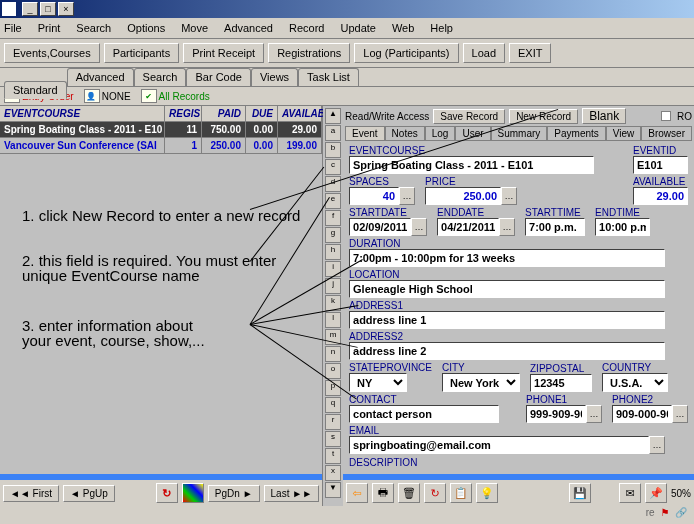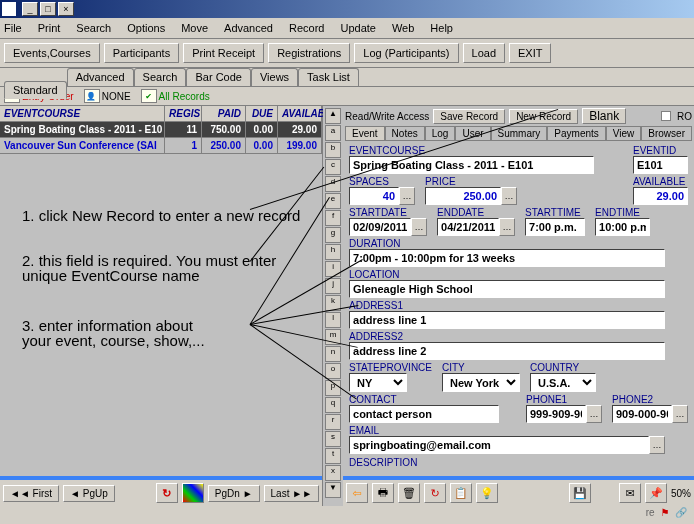--- a/index.html
+++ b/index.html
@@ -77,21 +77,21 @@
     font-weight:bold;
   }
   .rowflex { display:flex; gap:10px; margin-bottom:2px; align-items:flex-end;}
   .fldgroup { display:flex; flex-direction:column;}
   .dotbtn { width:16px; height:18px; font-size:9px; padding:0; }
   .anno {
     position:absolute; color:#000; font-size:15px;
     pointer-events:none;
   }
   .anno-line { position:absolute; background:#000; height:1px; transform-origin:left center; pointer-events:none;}
-  .footer-bar { display:flex; gap:4px; padding:3px; border-top:4px solid #3b82f6; background:#d4d0c8; align-items:center;}
+  .footer-bar { display:flex; gap:4px; padding:3px; border-top:6px solid #3b82f6; background:#d4d0c8; align-items:center;}
   .icon-btn { width:22px; height:20px; border:1px solid #fff; border-right-color:#808080; border-bottom-color:#808080; background:#d4d0c8; display:flex; align-items:center; justify-content:center; font-size:11px;}
   .blue-link { color:#0000cc; }
   select.input { font-weight:bold; height:19px; }
   .ro-check { width:10px; height:10px; border:1px solid #808080; background:#fff; display:inline-block; margin-right:2px;}
 </style>
 </head>
 <body>
 
 <div class="title-bar">
   <div class="title-bar-icon"></div>
@@ -318,20 +318,24 @@
         <div class="rowflex">
           <div class="fldgroup">
             <span class="fld-label">STATEPROVINCE</span>
             <select class="input" style="width:58px;"><option>NY</option></select>
           </div>
           <div class="fldgroup">
             <span class="fld-label">CITY</span>
             <select class="input" style="width:78px;"><option>New York</option></select>
           </div>
           <div class="fldgroup">
+            <span class="fld-label">ZIPPOSTAL</span>
+            <input class="input" style="width: 62px;" value="12345">
+          </div>
+          <div class="fldgroup">
             <span class="fld-label">COUNTRY</span>
             <select class="input" style="width:66px;"><option>U.S.A.</option></select>
           </div>
         </div>
 
         <div class="rowflex">
           <div class="fldgroup" style="flex:1;">
             <span class="fld-label">CONTACT</span>
             <input class="input" style="width: 150px;" value="contact person">
           </div>

